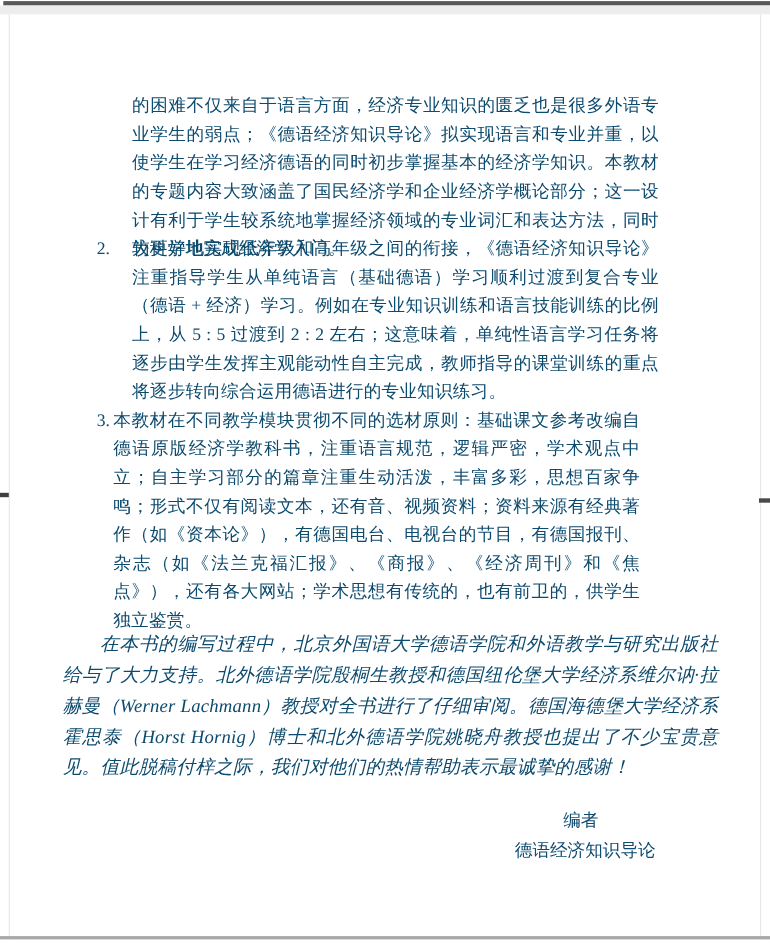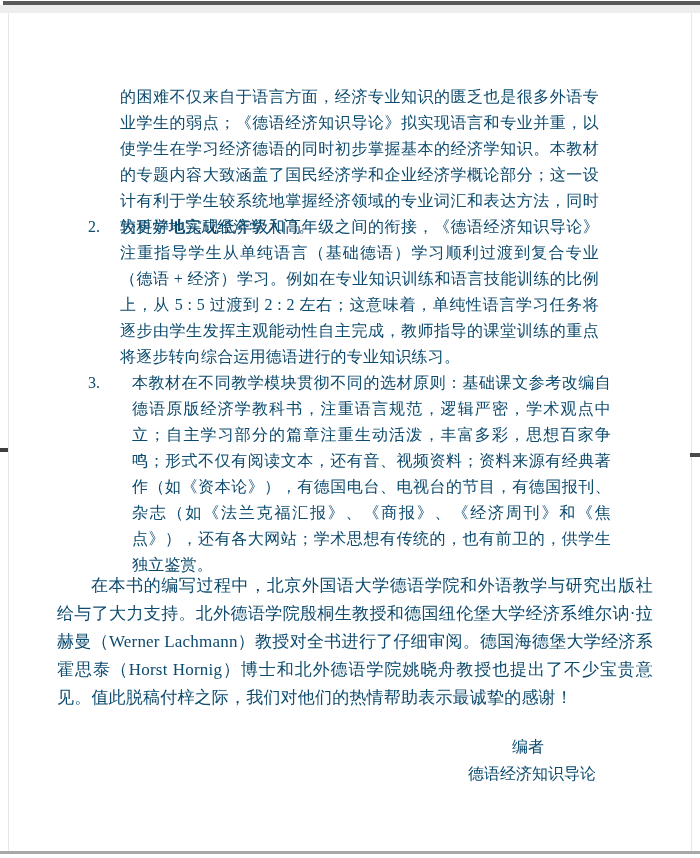--- a/index.html
+++ b/index.html
@@ -51,25 +51,26 @@
     letter-spacing: 0.2px;
   }
   .intro-para { left: 120px; top: 84px; width: 479px; }
   .list-number {
     position: absolute; left: 88px; width: 28px;
     font-size: 16px; line-height: 26px;
   }
   .num-2 { top: 214px; }
   .num-3 { top: 370px; }
   .item-2 { left: 120px; top: 214px; width: 479px; }
-  .item-3 { left: 132px; top: 370px; width: 479px; }
+  .item-3 { left: 103px; top: 370px; width: 479px; }
   .ack-para {
     left: 57px; top: 572px; width: 596px;
     font-size: 17px; line-height: 28px;
     text-indent: 2em;
+    font-style: italic;
   }
   .signature {
     position: absolute; right: 104px; top: 733px;
     text-align: center;
     font-size: 16px; line-height: 27px;
   }
   .signature .author { padding-right: 8px; }
 </style>
 </head>
 <body>

